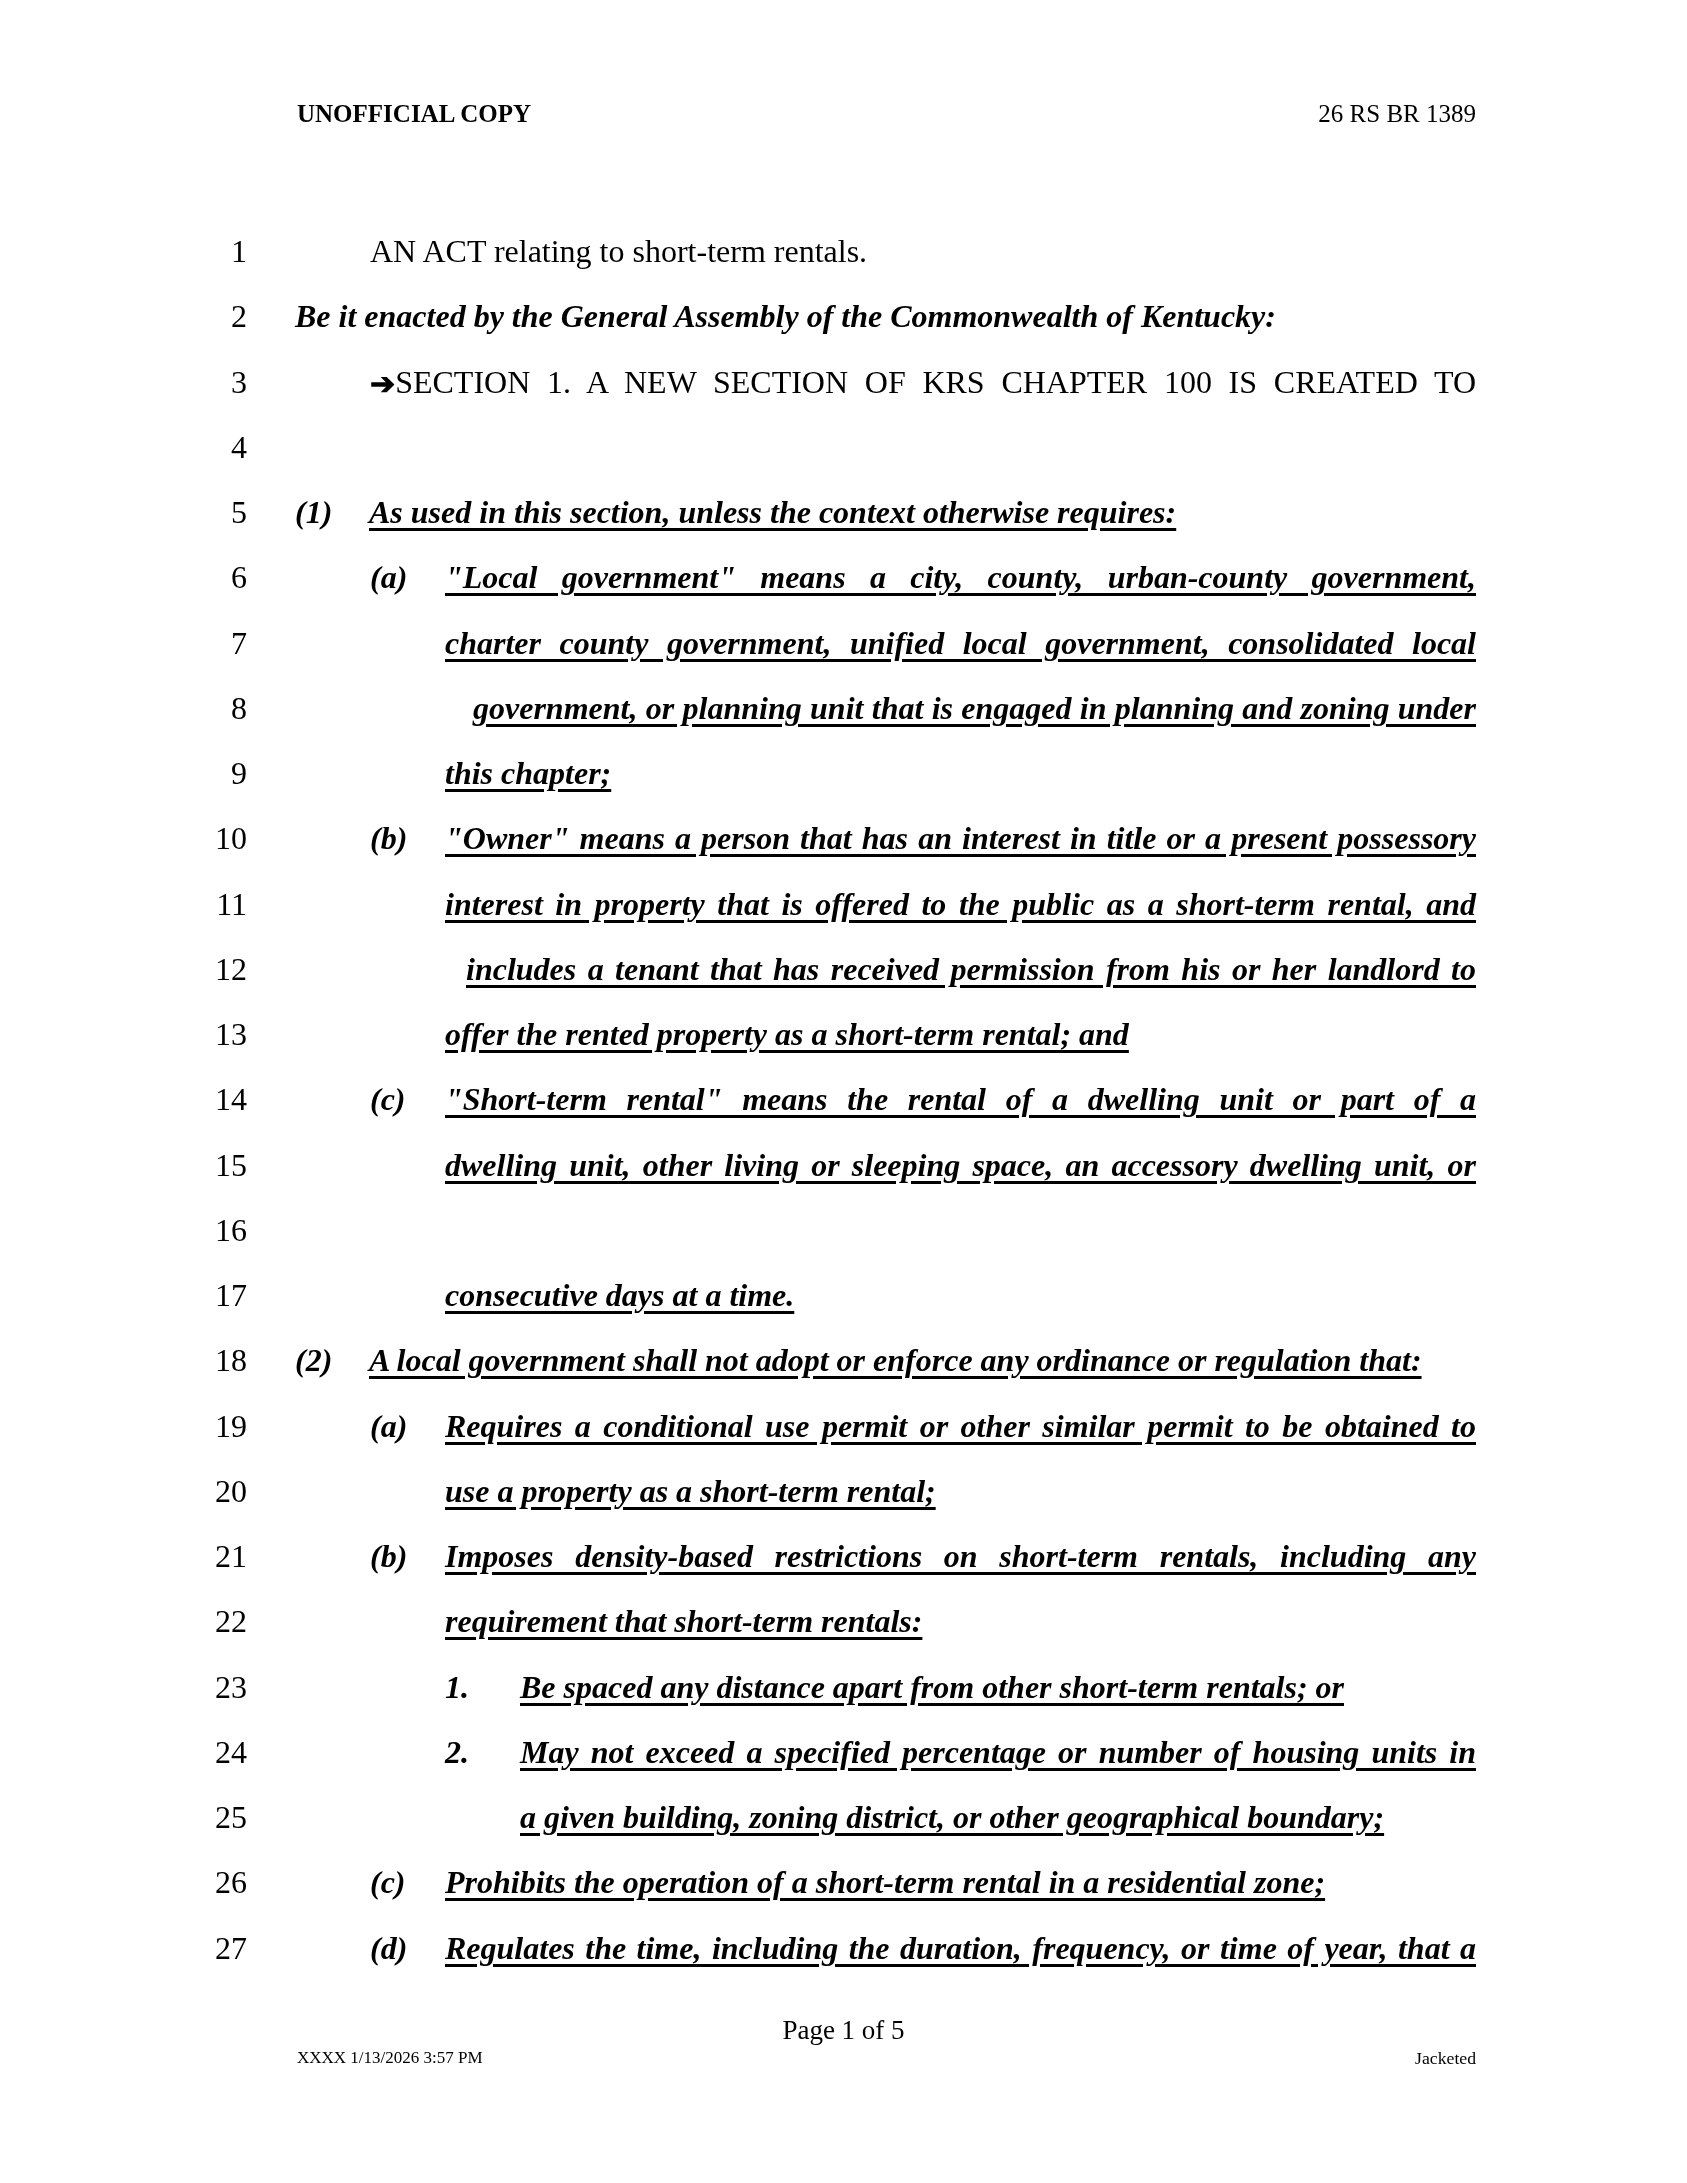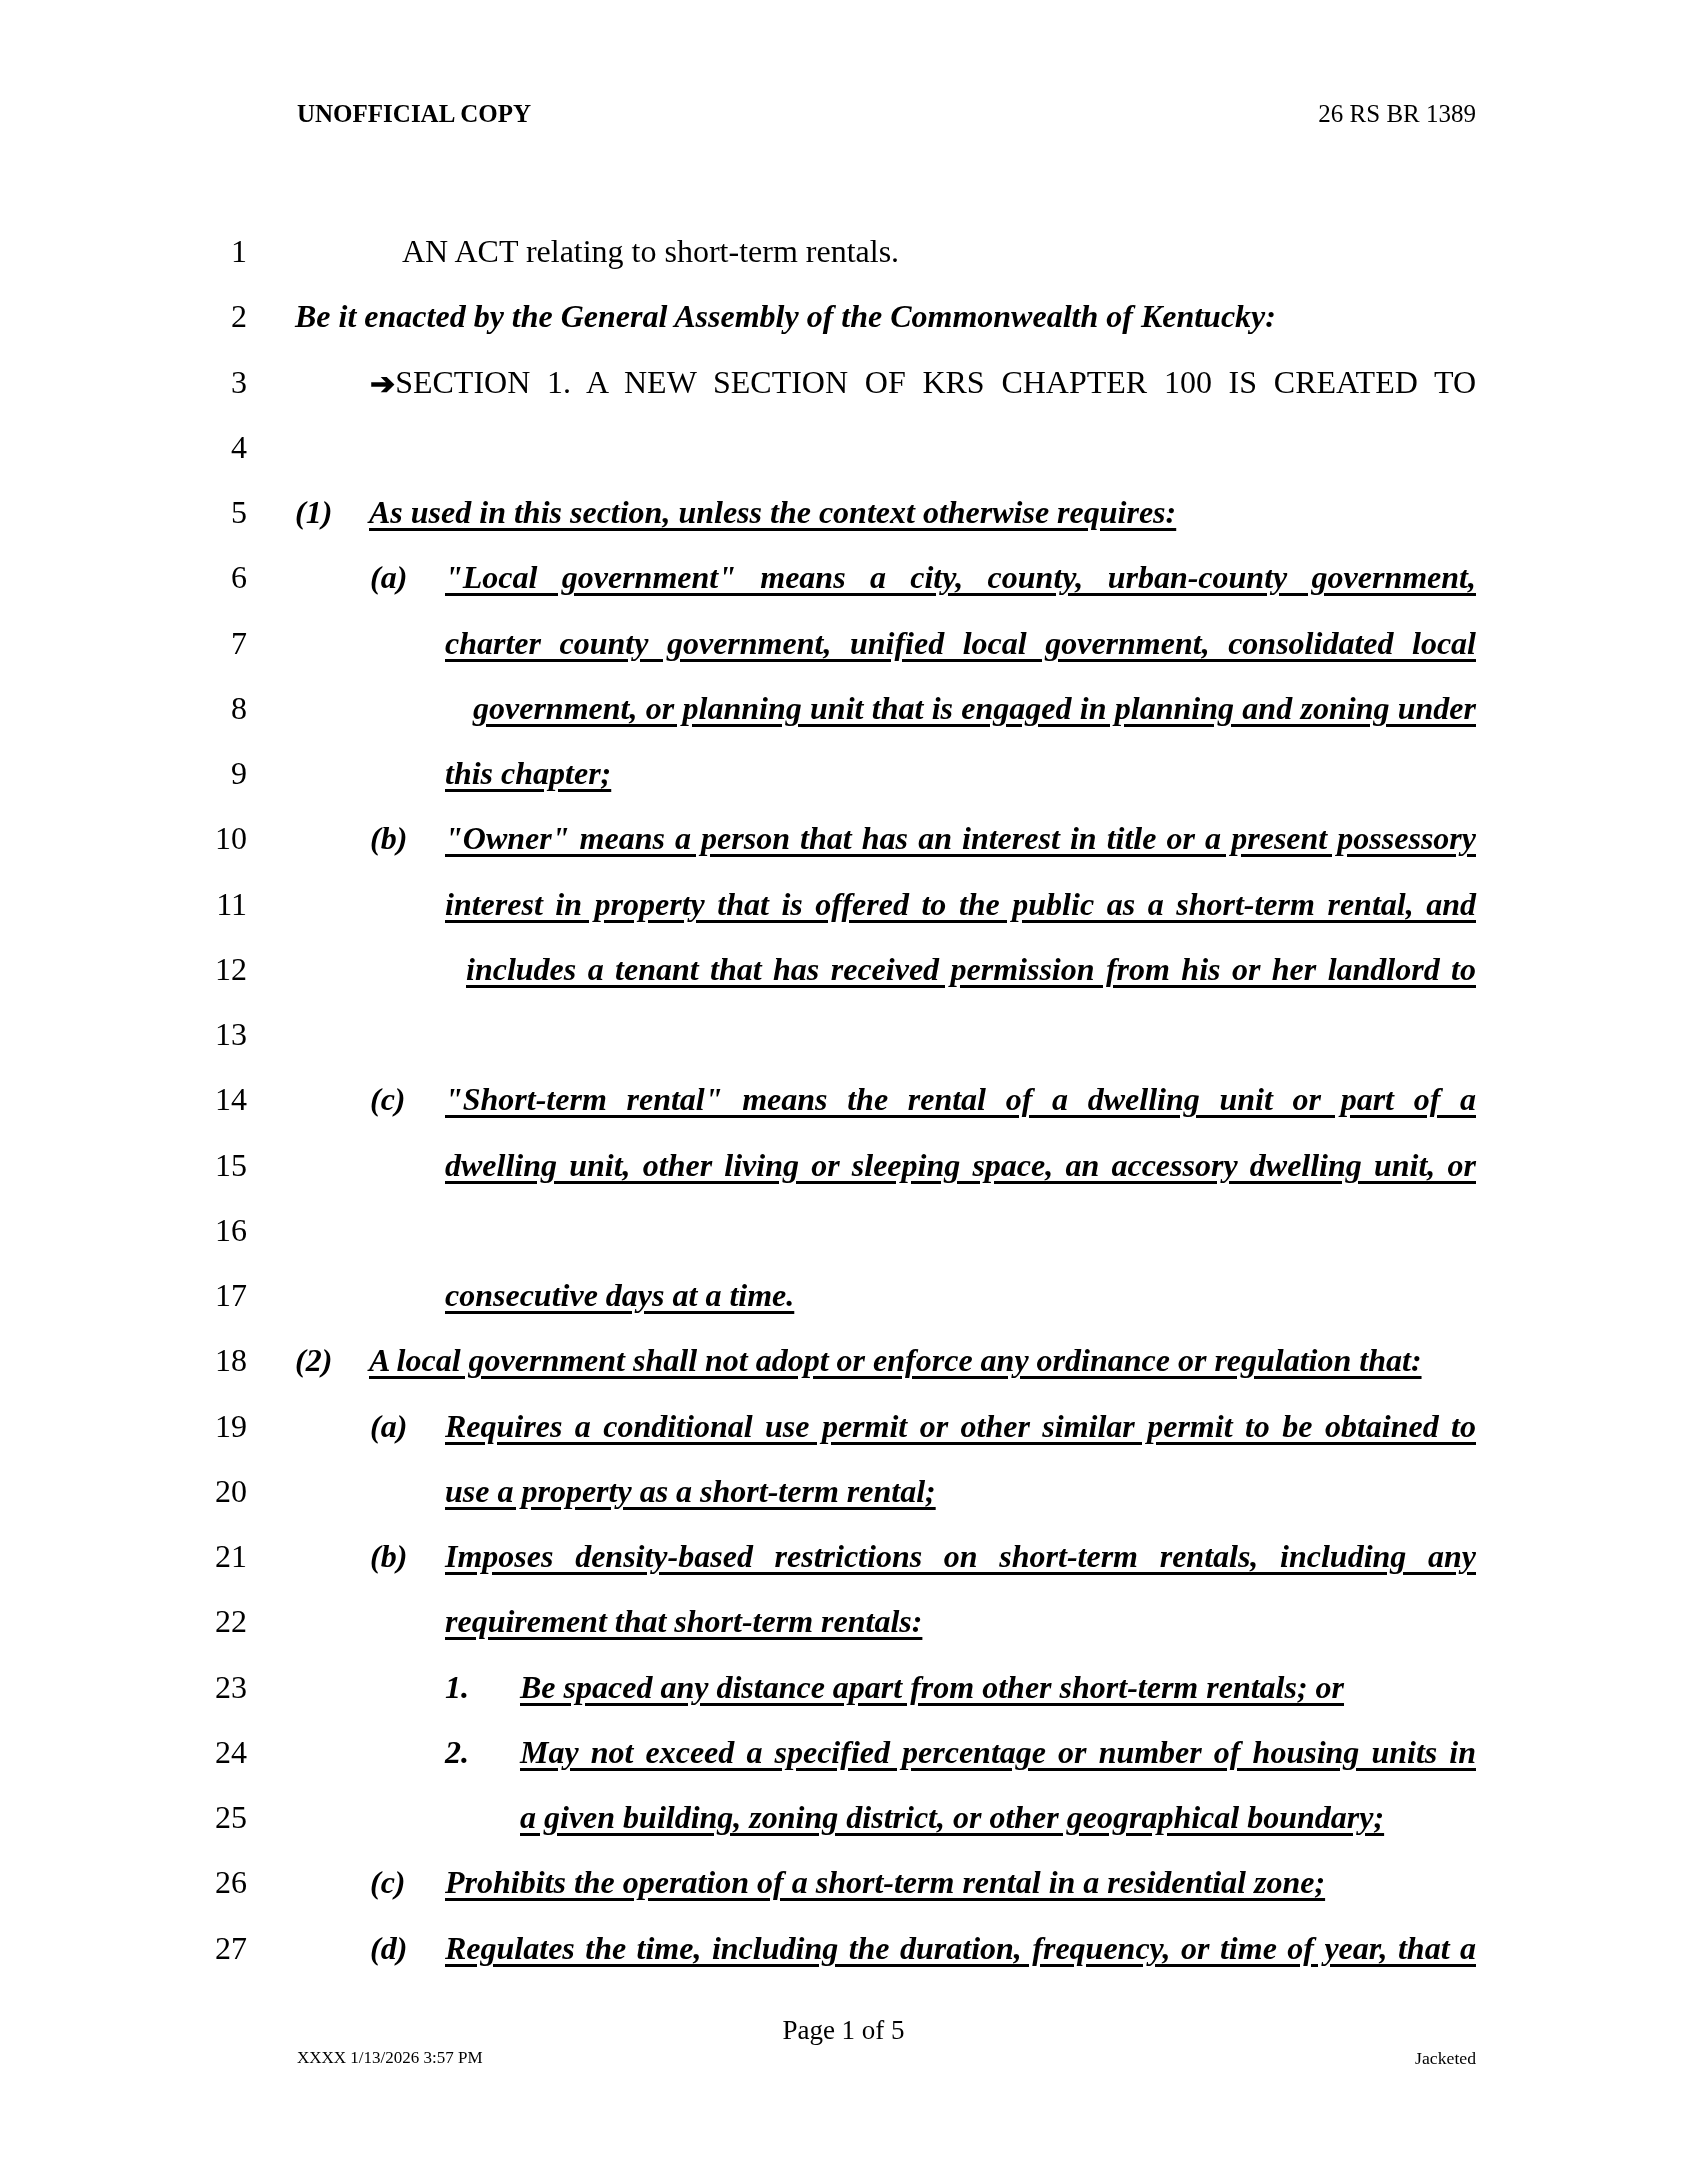--- a/index.html
+++ b/index.html
@@ -22,21 +22,21 @@
 </style>
 </head>
 <body>
 
 <div class="hdr hdr-left">UNOFFICIAL COPY</div>
 <div class="hdr hdr-right">26 RS BR 1389</div>
 
 <div id="lines">
     <div class="line" style="top: 226px;">
       <span class="ln">1</span>
-      <span class="txt " style="left: 370px; margin-left: 32px;"><span>AN ACT relating to short-term rentals.</span></span>
+      <span class="txt " style="left: 370px;"><span>AN ACT relating to short-term rentals.</span></span>
     </div>
     <div class="line" style="top: 291px;">
       <span class="ln">2</span>
       <span class="txt bi" style="left: 295px;"><span>Be it enacted by the General Assembly of the Commonwealth of Kentucky:</span></span>
     </div>
     <div class="line" style="top: 357px;">
       <span class="ln">3</span>
       <span class="txt  full" style="left: 370px;"><span class="arrow">➔</span><span>SECTION 1.   A NEW SECTION OF KRS CHAPTER 100 IS CREATED TO</span></span>
     </div>
     <div class="line" style="top: 422px;">
@@ -69,20 +69,21 @@
     <div class="line" style="top: 879px;">
       <span class="ln">11</span>
       <span class="txt new full" style="left: 445px;"><span>interest in property that is offered to the public as a short-term rental, and</span></span>
     </div>
     <div class="line" style="top: 944px;">
       <span class="ln">12</span>
       <span class="txt new full" style="left: 445px; margin-left: 21px;"><span>includes a tenant that has received permission from his or her landlord to</span></span>
     </div>
     <div class="line" style="top: 1009px;">
       <span class="ln">13</span>
+      <span class="txt new" style="left: 445px;"><span>offer the rented property as a short-term rental; and</span></span>
     </div>
     <div class="line" style="top: 1074px;">
       <span class="ln">14</span>
       <span class="txt new full" style="left: 370px;"><span class="lbl" style="width: 75px;">(c)</span><span>"Short-term rental" means the rental of a dwelling unit or part of a</span></span>
     </div>
     <div class="line" style="top: 1140px;">
       <span class="ln">15</span>
       <span class="txt new full" style="left: 445px;"><span>dwelling unit, other living or sleeping space, an accessory dwelling unit, or</span></span>
     </div>
     <div class="line" style="top: 1205px;">

